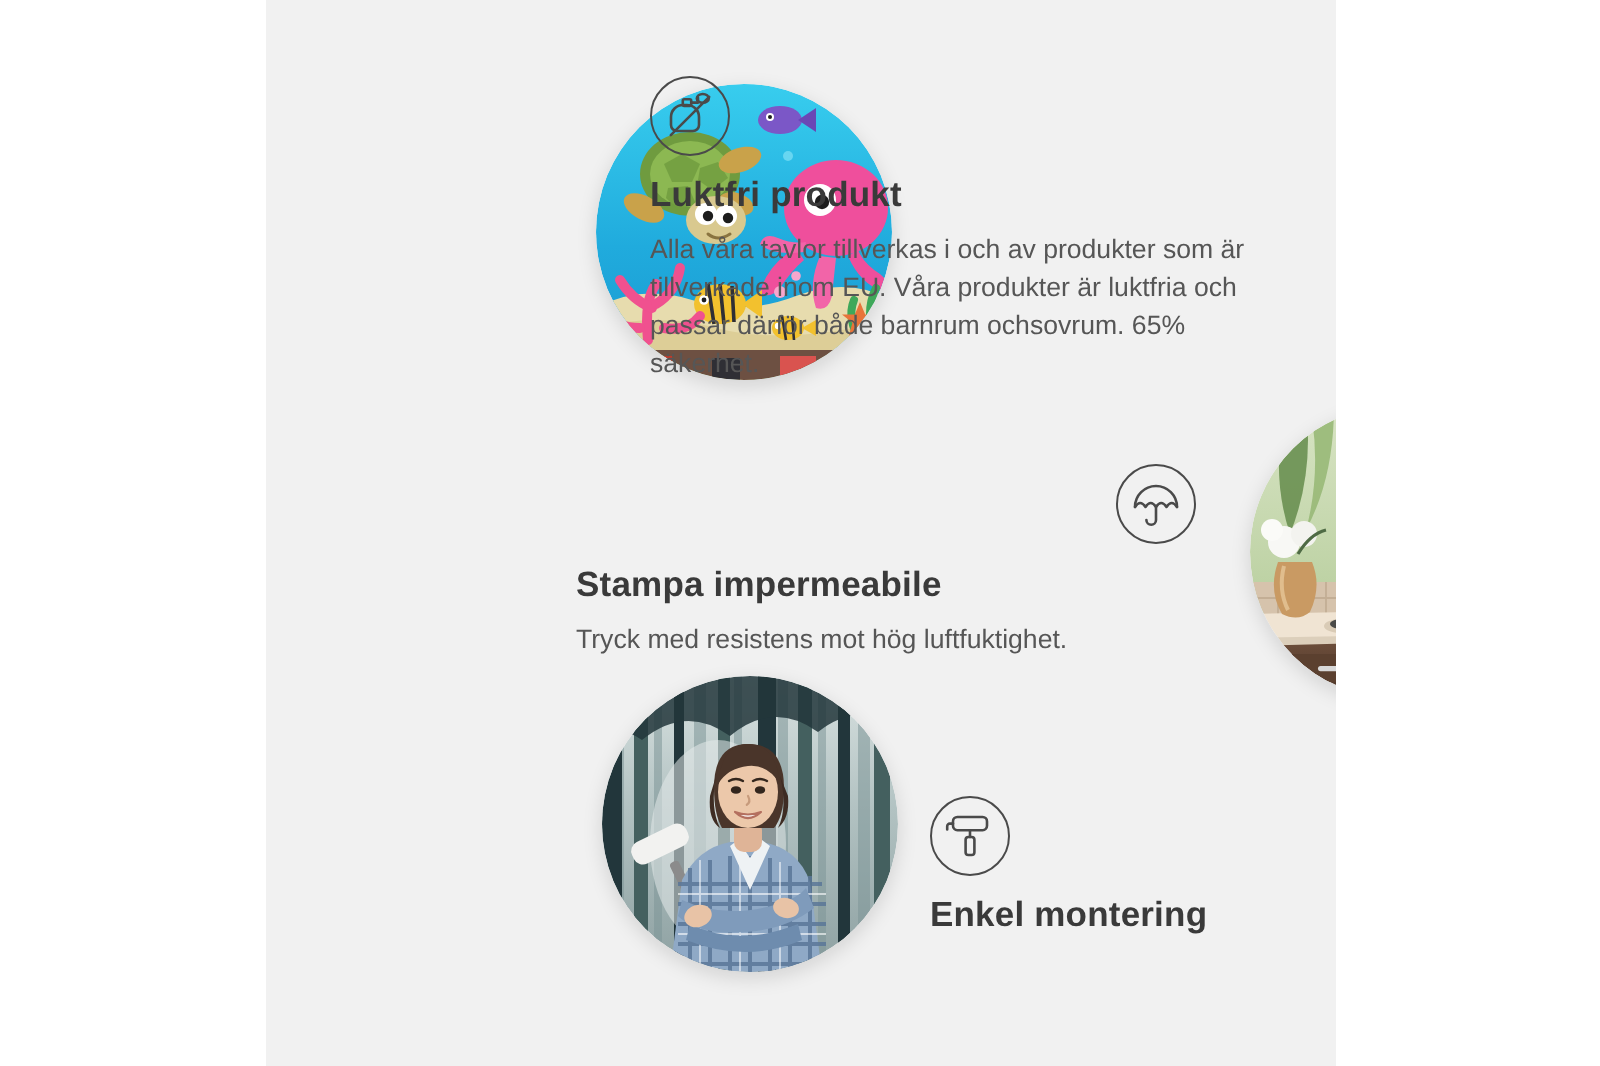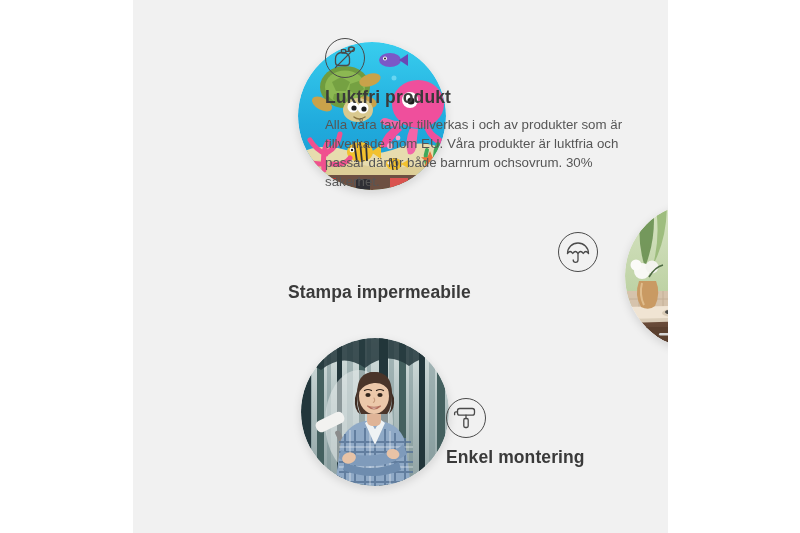--- a/index.html
+++ b/index.html
@@ -90,21 +90,21 @@
   #feature-waterproof .icon-wrap {
     display: flex; justify-content: flex-end; margin-bottom: 10px;
   }
   #feature-waterproof .feat-title { margin-bottom: 6px; }
   #photo-bathroom {
     left: 492px; top: 203px; width: 146px; height: 146px;
   }
 
   
   #feature-easy-mount {
-    left: 313px; top: 398px; width: 260px;
+    left: 332px; top: 398px; width: 260px;
   }
   #feature-easy-mount .icon-wrap { margin-bottom: 9px; }
   #feature-easy-mount .feat-title { margin-bottom: 5px; }
   #photo-forest {
     left: 168px; top: 338px; width: 148px; height: 148px;
   }
 
   
   .fill { width: 100%; height: 100%; display: block; }
 </style>
@@ -222,21 +222,21 @@
           <svg width="26" height="26" viewBox="0 0 26 26" fill="none" stroke="#4a4a4a" stroke-width="1.3" stroke-linecap="round" stroke-linejoin="round">
             <path d="M7 23 h8 a3 3 0 0 0 3 -3 v-4 a6 6 0 0 0 -6 -6 h-2 a6 6 0 0 0 -6 6 v4 a3 3 0 0 0 3 3 z" transform="translate(-0.5 -2.5)"></path>
             <rect x="9.4" y="4.6" width="4.2" height="3.4" rx="0.7"></rect>
             <path d="M13.8 6.3 h3.2 v-2.4"></path>
             <ellipse cx="19.4" cy="4.2" rx="3" ry="2.2"></ellipse>
             <path d="M3.4 22.6 L22.6 3.4"></path>
           </svg>
         </div>
       </div>
       <div class="feat-title">Luktfri produkt</div>
-      <div class="feat-desc">Alla våra tavlor tillverkas i och av produkter som är tillverkade inom EU. Våra produkter är luktfria och passar därför både barnrum ochsovrum. 30% säkerhet.</div>
+      <div class="feat-desc">Alla våra tavlor tillverkas i och av produkter som är tillverkade inom EU. Våra produkter är luktfria och passar därför både barnrum ochsovrum. 65% säkerhet.</div>
     </div>
 
     <div class="photo" id="photo-bathroom">
       <svg class="fill" viewBox="0 0 146 146" preserveAspectRatio="xMidYMid slice">
         <defs>
           <clipPath id="circ2">
               <circle cx="73" cy="73" r="73"></circle>
             </clipPath>
           <linearGradient id="wallG" x1="0" y1="0" x2="0" y2="1">
             <stop offset="0%" stop-color="#d8e4c4"></stop>
@@ -307,20 +307,21 @@
       <div class="icon-wrap">
         <div class="icon-badge">
           <svg width="26" height="26" viewBox="0 0 26 26" fill="none" stroke="#4a4a4a" stroke-width="1.3" stroke-linecap="round" stroke-linejoin="round">
             <path d="M2.5 14.5 a10.5 10.5 0 0 1 21 0"></path>
             <path d="M2.5 14.5 q2.6 -4 5.25 0 q2.6 -4 5.25 0 q2.6 -4 5.25 0 q2.6 -4 5.25 0"></path>
             <path d="M13 14.5 v6.5 a2.4 2.4 0 0 1 -4.8 0"></path>
           </svg>
         </div>
       </div>
       <div class="feat-title">Stampa impermeabile</div>
+      <div class="feat-desc">Tryck med resistens mot hög luftfuktighet.</div>
     </div>
 
     <div class="photo" id="photo-forest">
       <svg class="fill" viewBox="0 0 148 148" preserveAspectRatio="xMidYMid slice">
         <defs>
           <clipPath id="circ3">
               <circle cx="74" cy="74" r="74"></circle>
             </clipPath>
           <linearGradient id="mistG" x1="0" y1="0" x2="0" y2="1">
             <stop offset="0%" stop-color="#d9e2e1"></stop>

